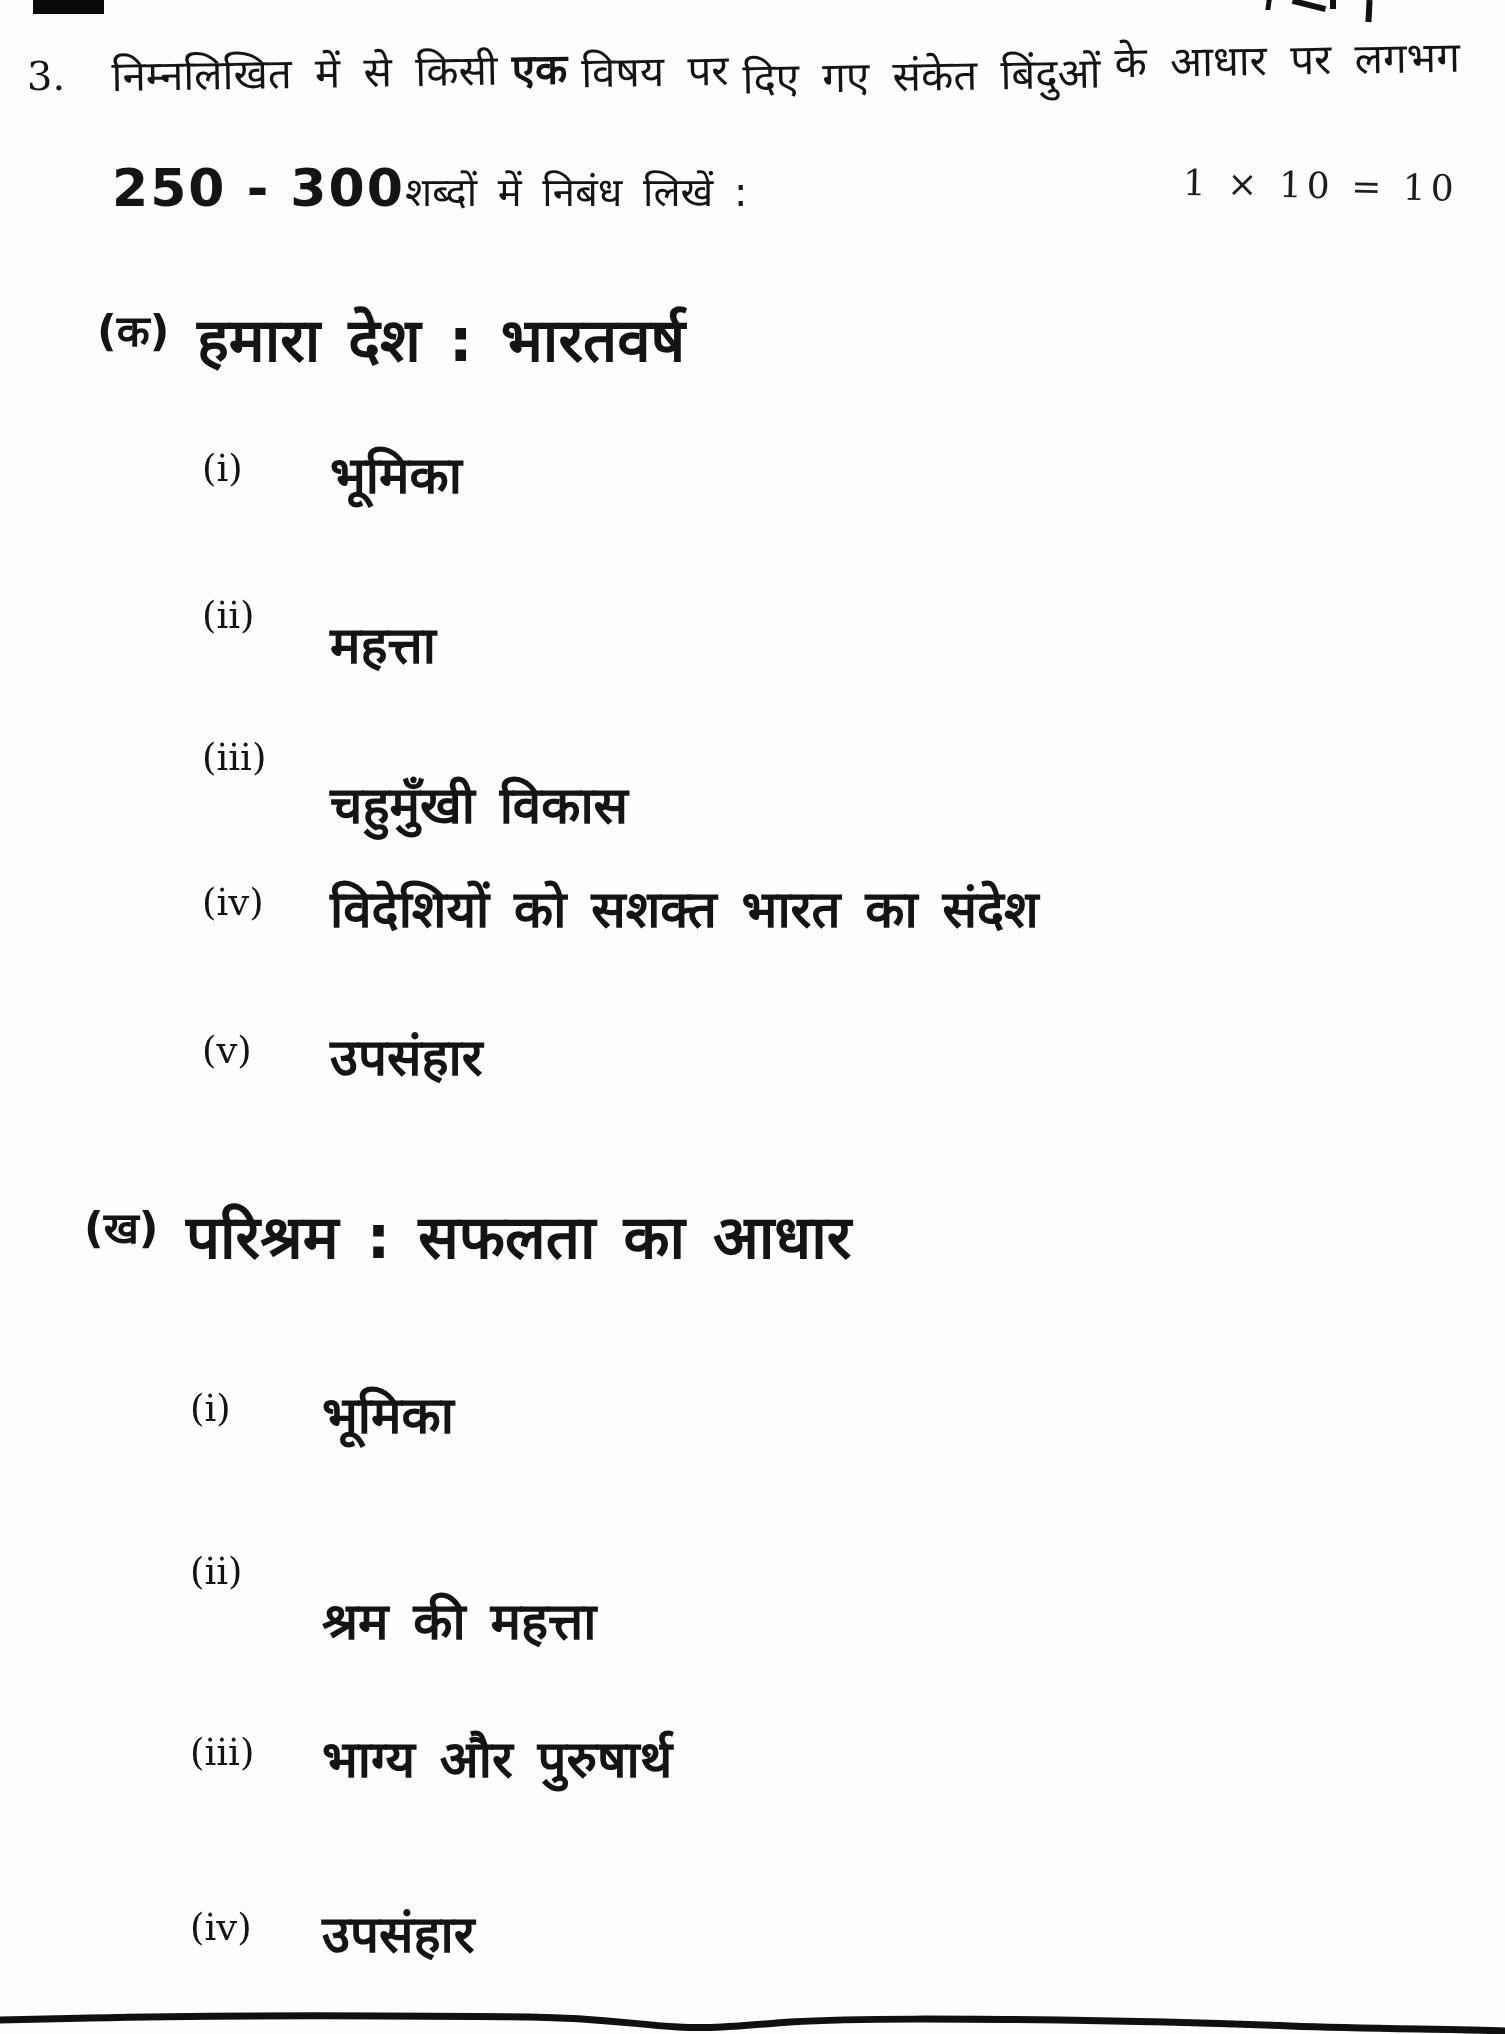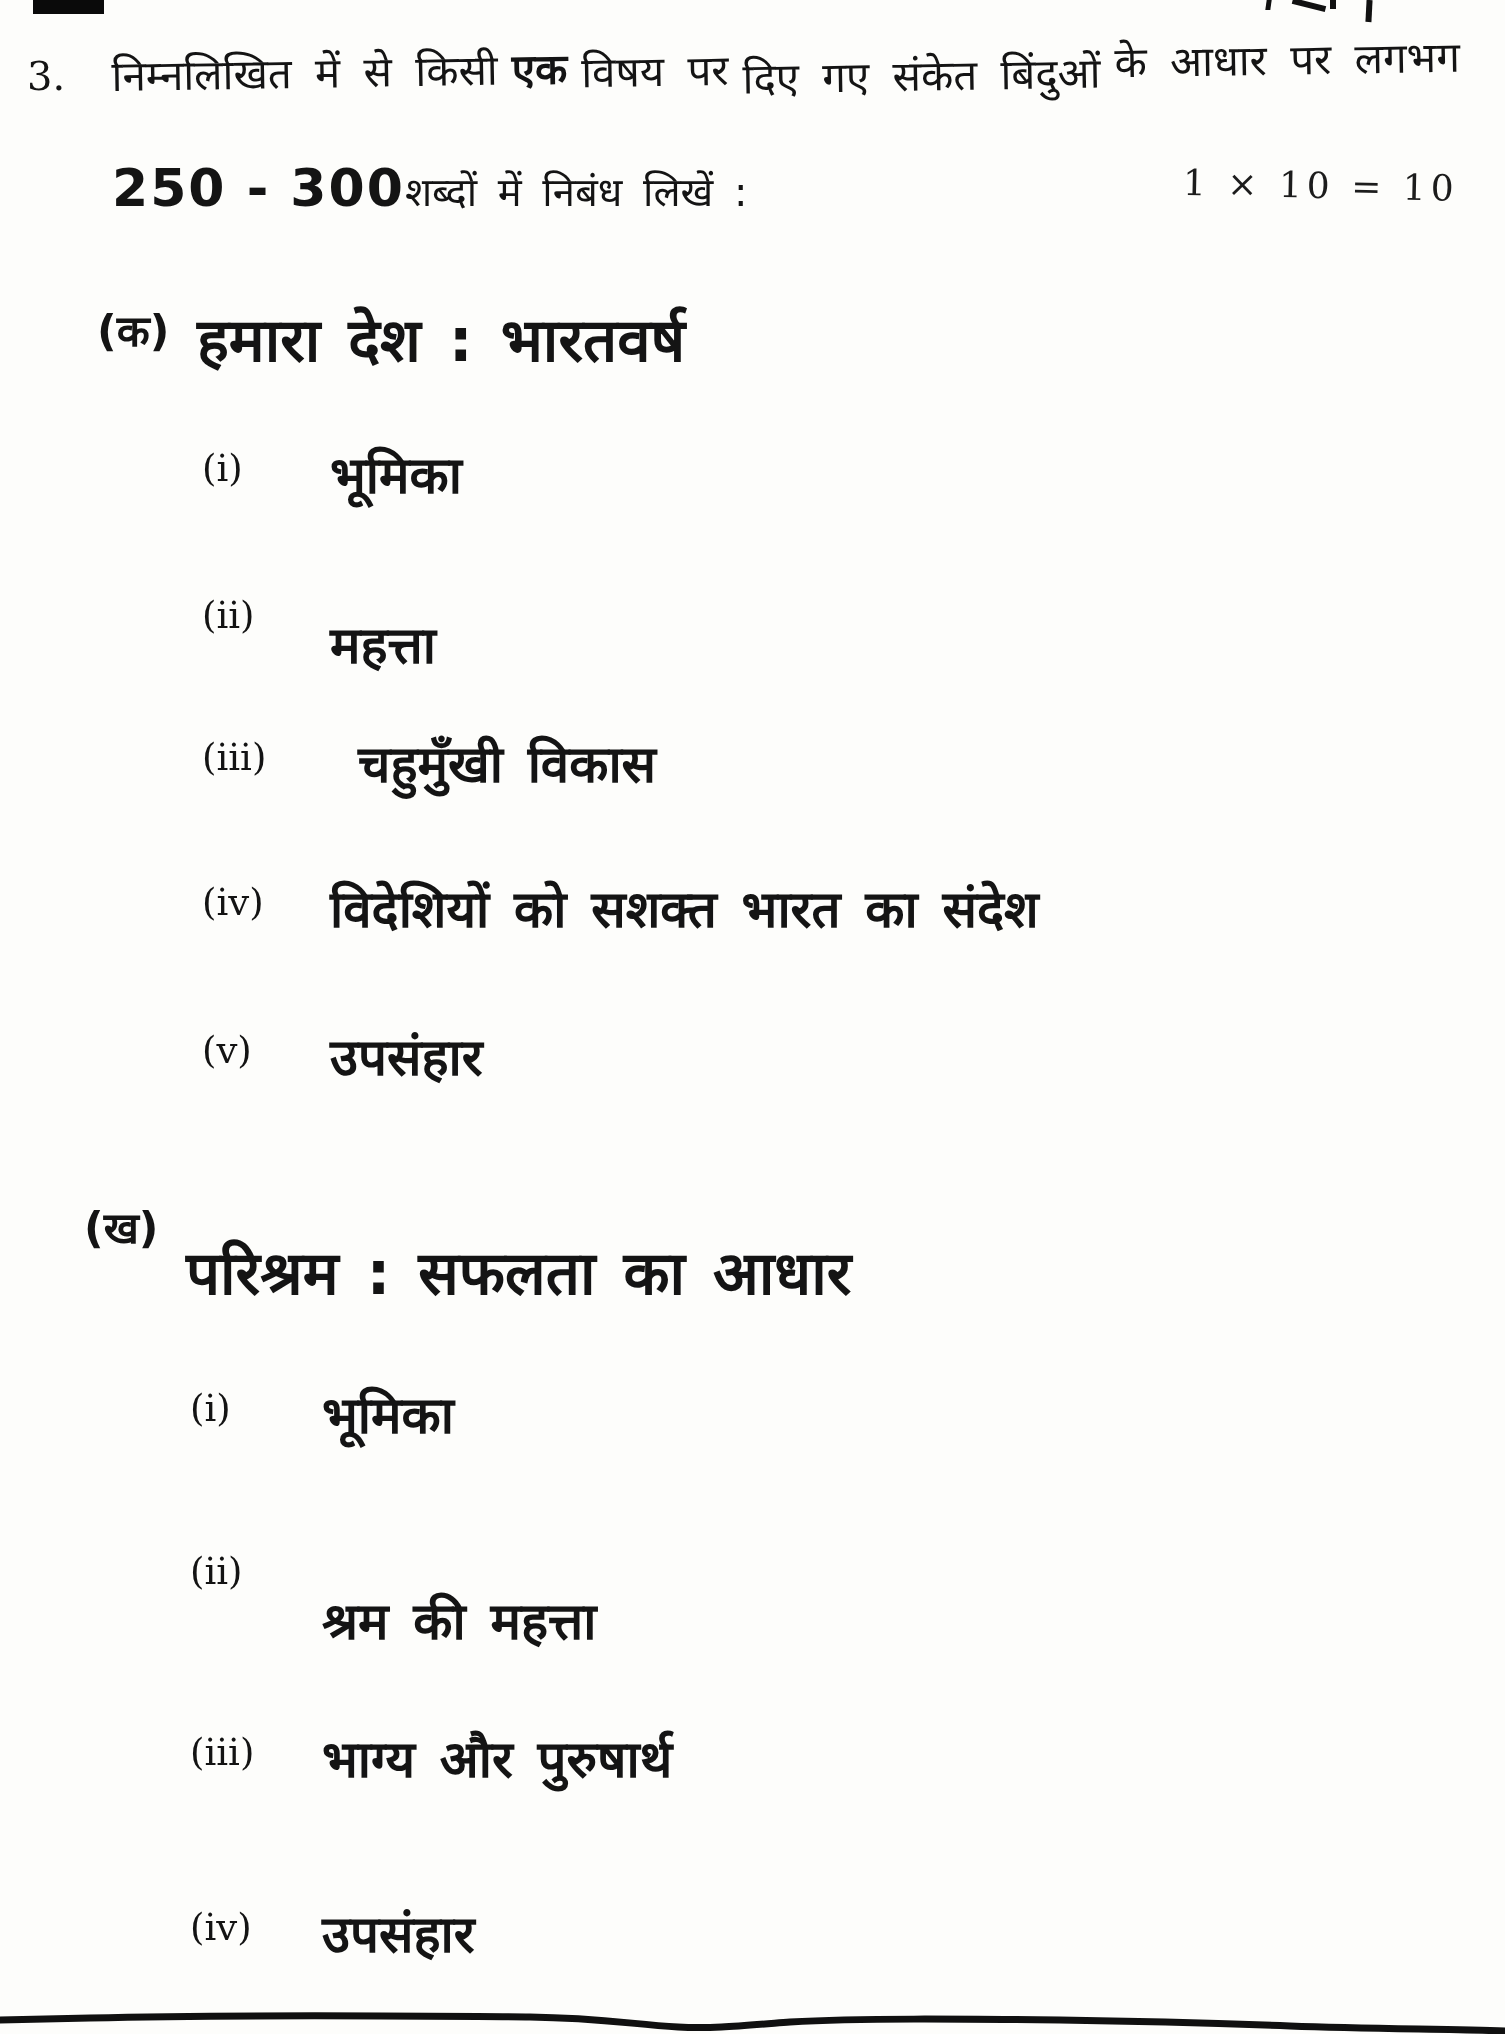--- a/index.html
+++ b/index.html
@@ -44,30 +44,30 @@
     font-family:"DejaVu Serif",serif;font-size:36px;letter-spacing:5px;color:#1c1c1c;
     transform:rotate(1.2deg);
   }
 
   
   .sec-label{font-size:43px;font-weight:600;}
   .sec-title{font-size:60px;font-weight:600;word-spacing:7px;}
   .kaLabel{left:97px;top:300px;}
   .kaTitle{left:197px;top:297px;}
   .khaLabel{left:84px;top:1197px;}
-  .khaTitle{left:186px;top:1194px;margin-top:36px;}
+  .khaTitle{left:186px;top:1194px;}
 
   
   .pt-num{font-family:"DejaVu Serif",serif;font-size:37px;color:#131313;}
   .pt-text{font-size:51px;font-weight:600;word-spacing:7px;}
   
   .a-num{left:202px;}  .a-text{left:330px;}
   .rowA1{top:447px;} .tA1{top:438px;}
   .rowA2{top:594px;} .tA2{top:608px;}
-  .rowA3{top:736px;} .tA3{top:727px;margin-left:28px;}
+  .rowA3{top:736px;} .tA3{top:768px;}
   .rowA4{top:881px;} .tA4{top:872px;}
   .rowA5{top:1029px;} .tA5{top:1020px;}
   
   .b-num{left:190px;}  .b-text{left:322px;}
   .rowB1{top:1387px;} .tB1{top:1378px;}
   .rowB2{top:1550px;} .tB2{top:1584px;}
   .rowB3{top:1731px;} .tB3{top:1722px;}
   .rowB4{top:1906px;} .tB4{top:1897px;}
 
   .bottom-edge{position:absolute;left:0;top:2000px;width:1505px;height:34px;}

